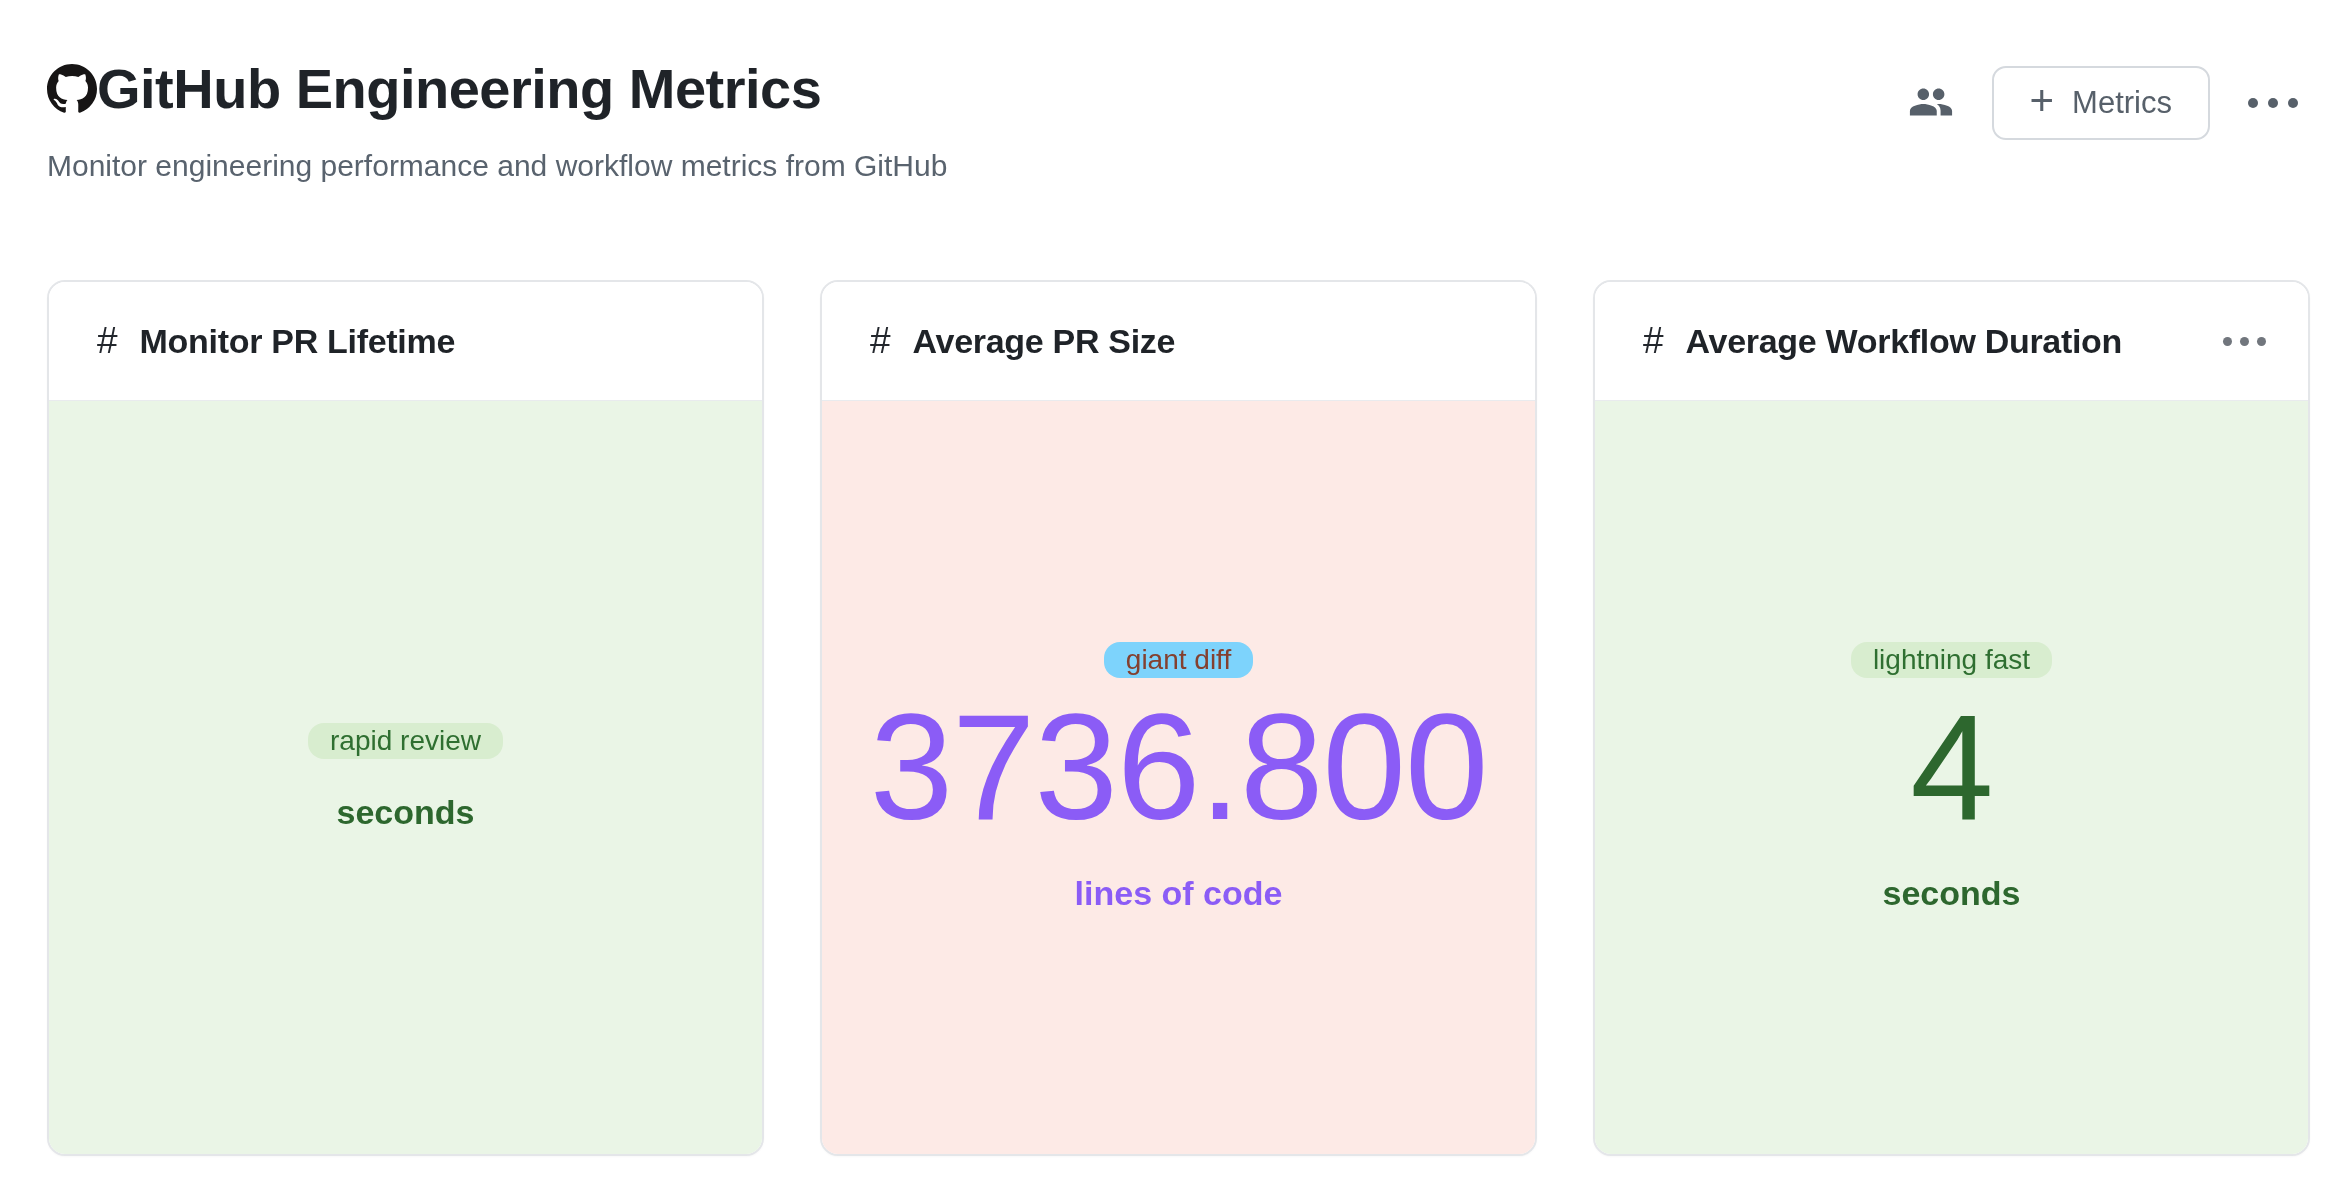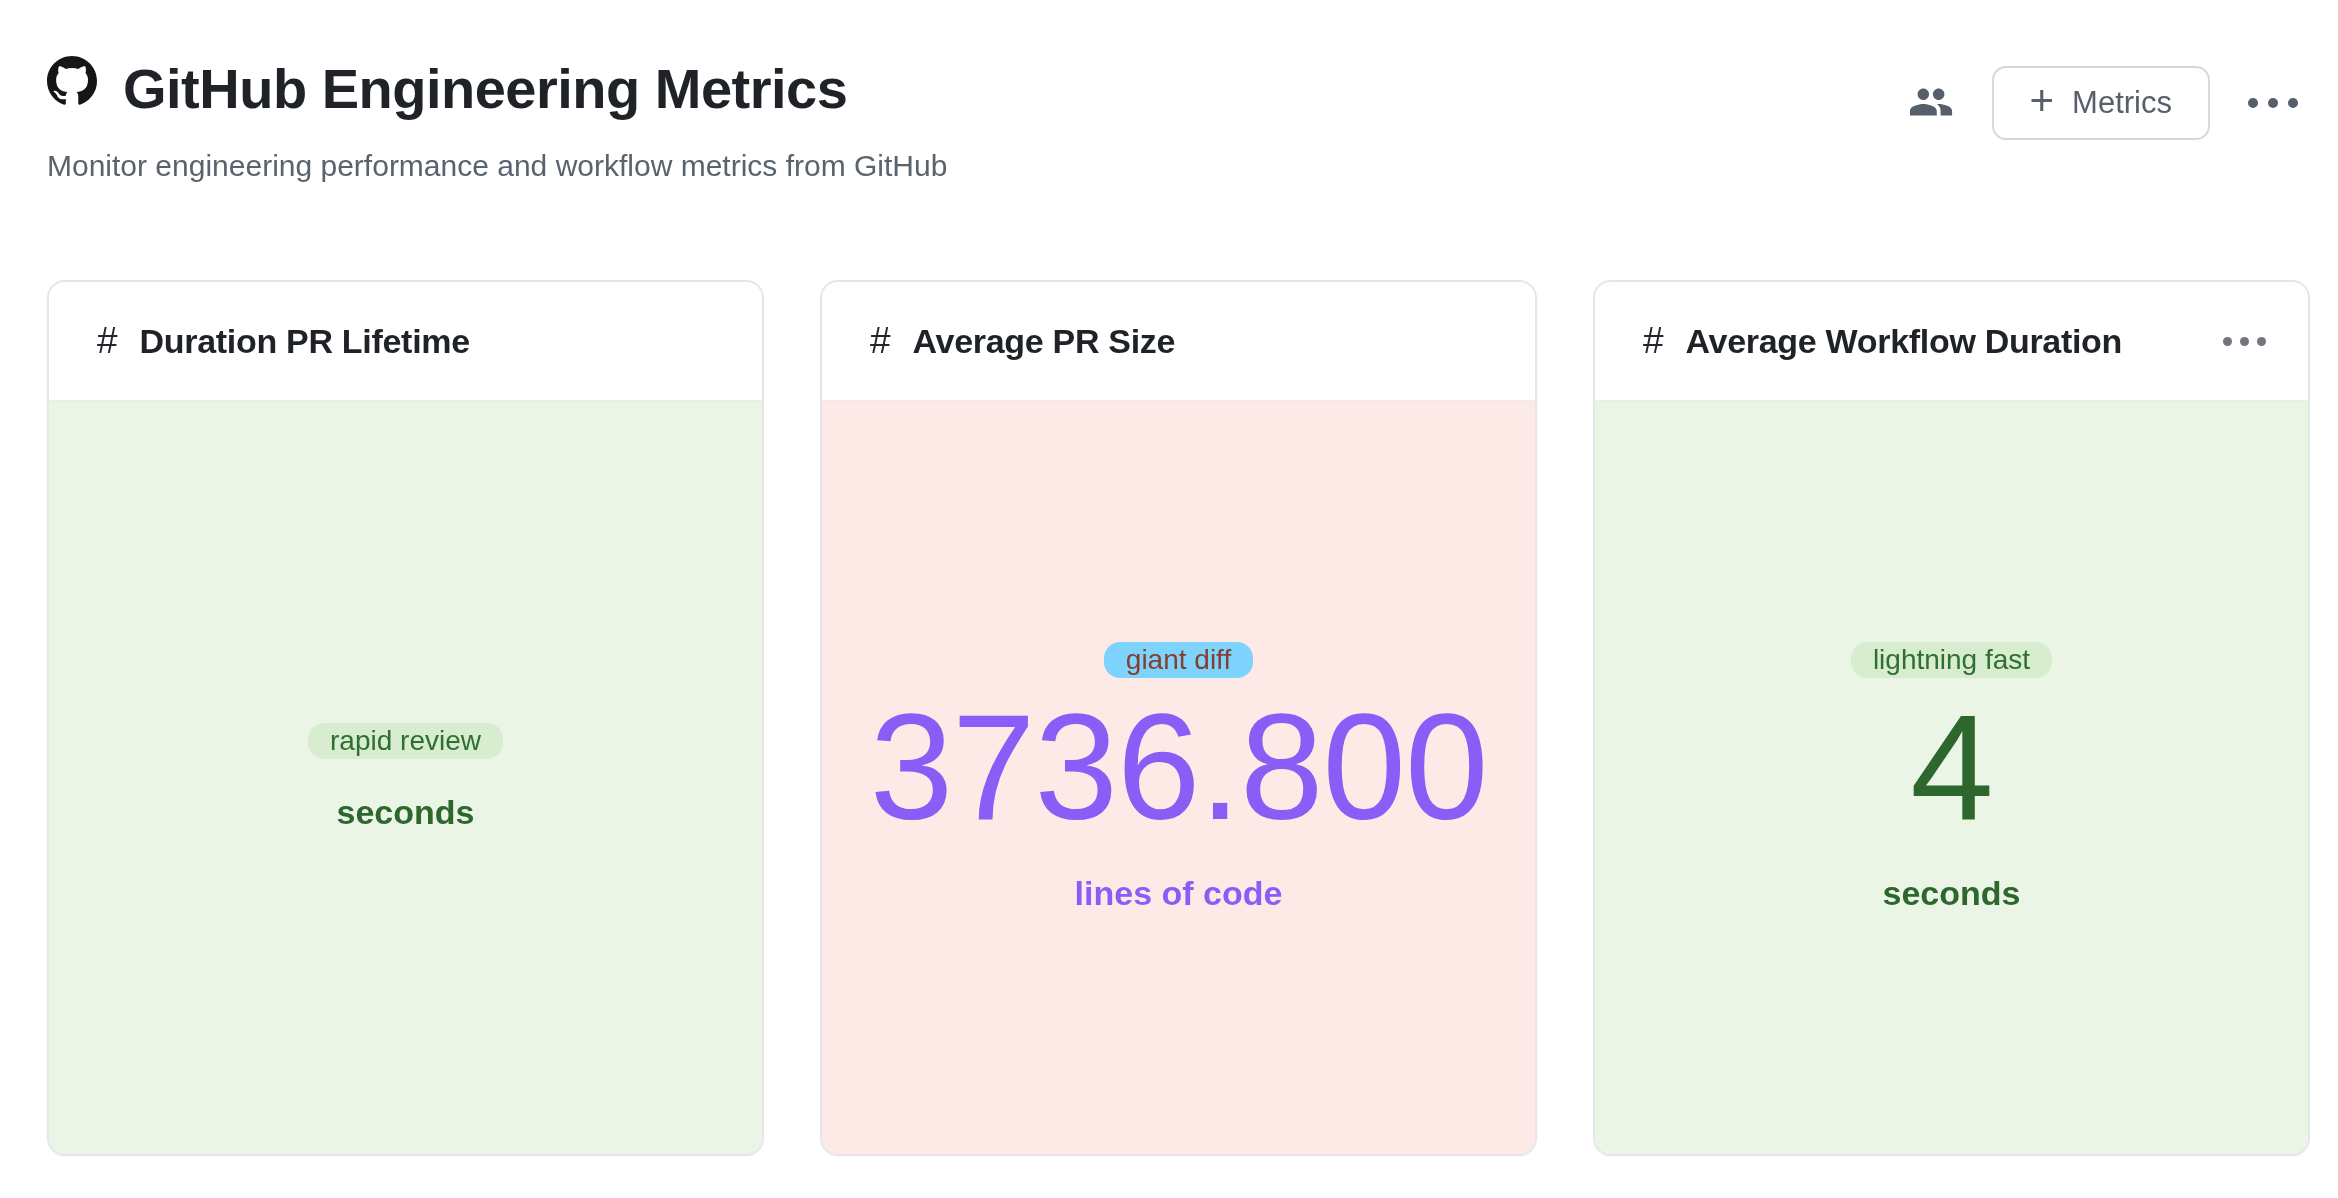--- a/index.html
+++ b/index.html
@@ -10,21 +10,21 @@
     overflow: hidden;
   }
 
   
   .header {
     display: flex;
     justify-content: space-between;
     align-items: flex-start;
     padding: 56px 40px 0 47px;
   }
-  .title-row { display: flex; gap: 26px; }
+  .title-row { display: flex; align-items: center; }
   .logo { width: 50px; height: 50px; color: #171515; flex: 0 0 auto; }
   .logo svg { width: 50px; height: 50px; display: block; }
   .page-title {
     font-size: 56px; font-weight: 700; color: #1f2328; letter-spacing: -0.5px;
     line-height: 66px;
   }
   .subtitle { margin-top: 26px; font-size: 30px; line-height: 36px; color: #59636e; }
 
   .header-actions { display: flex; align-items: center; gap: 38px; margin-top: 10px; }
   .icon-btn { background: none; border: none; cursor: pointer; color: #57606a; display: flex; align-items: center; }
@@ -128,21 +128,21 @@
         </span>
     </button>
   </div>
 </div>
 
 <div class="cards">
 
   <div class="card card--green">
     <div class="card-header">
       <span class="hash">#</span>
-      <span class="card-title">Duration PR Lifetime</span>
+      <span class="card-title">Monitor PR Lifetime</span>
     </div>
     <div class="card-body">
       <span class="badge">rapid review</span>
       <span class="unit">seconds</span>
     </div>
   </div>
 
   <div class="card card--red">
     <div class="card-header">
       <span class="hash">#</span>

